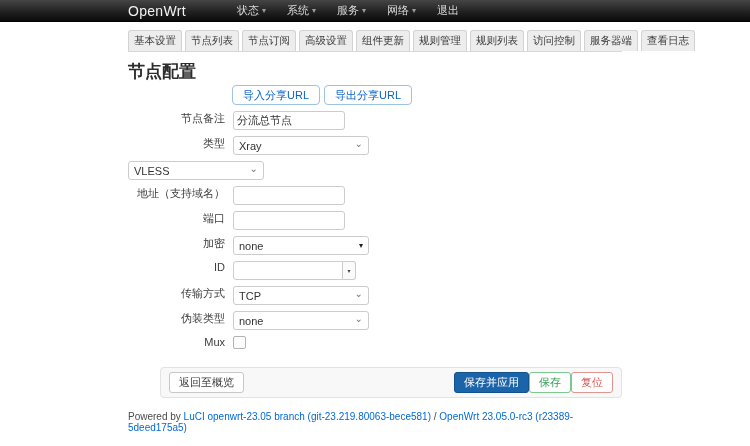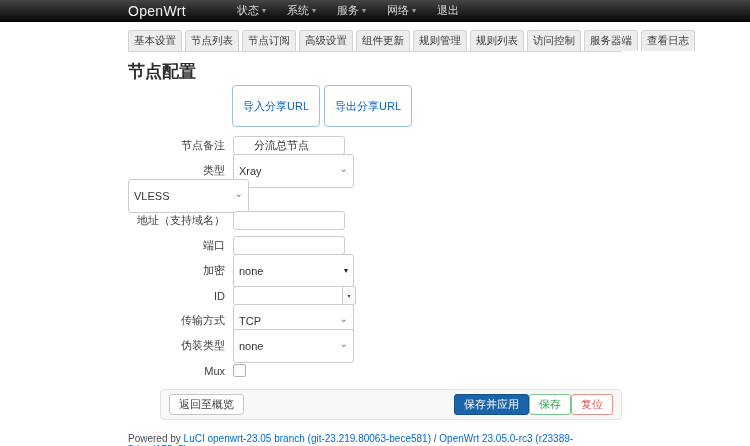--- a/index.html
+++ b/index.html
@@ -27,34 +27,34 @@
     background:#ededed; border:1px solid #d2d2d2; border-bottom:none;
     border-radius:3px 3px 0 0; padding:3px 5px 3px; font-size:10.5px; color:#3c3c3c;
     cursor:pointer; white-space:nowrap;
   }
   
   h2.page-title { font-size:17px; font-weight:bold; color:#2d2d2d; margin:8px 0 2px; }
   
   .share-row { margin-left:104px; display:flex; gap:4px; }
   .btn-share {
     background:#fff; border:1px solid #9cc2e5; color:#0b63c5; font-size:11px;
-    padding:14px 10px; border-radius:4px; cursor:pointer;
+    padding:3px 10px; border-radius:4px; cursor:pointer;
     font-family:inherit; line-height:1.1;
   }
   
   .form { margin-top:6px; }
-  .row { display:flex; align-items:center; height:25px; }
+  .row { display:flex; height:25px; }
   .flabel { width:97px; flex:0 0 97px; text-align:right; margin-right:8px; font-size:11px; color:#3c3c3c; white-space:nowrap; }
   .tinput {
     width:112px; height:19px; border:1px solid #ccc; border-radius:3px;
-    padding:0 20px; font-size:11px; color:#333; font-family:inherit; background:#fff; outline:none;
+    padding:0 3px; font-size:11px; color:#333; font-family:inherit; background:#fff; outline:none;
   }
   .select {
-    width:121px; height:19px; border:1px solid #ccc; border-radius:3px; background:#fff;
-    display:flex; align-items:center; justify-content:space-between; padding:16px 5px;
+    width:136px; height:19px; border:1px solid #ccc; border-radius:3px; background:#fff;
+    display:flex; align-items:center; justify-content:space-between; padding:8px 5px;
     font-size:11px; color:#333; cursor:pointer;
   }
   .sval { overflow:hidden; white-space:nowrap; }
   .chev { color:#777; font-size:10px; line-height:1; margin-top:-3px; }
   .select.native .chev { color:#222; font-size:8px; margin-top:0; }
   .combo { display:flex; align-items:stretch; height:19px; }
   .combo-input { width:110px; border-radius:3px 0 0 3px; }
   .combo-btn {
     width:13px; border:1px solid #ccc; border-left:none; border-radius:0 3px 3px 0;
     background:#fafafa; display:flex; align-items:center; justify-content:center;

